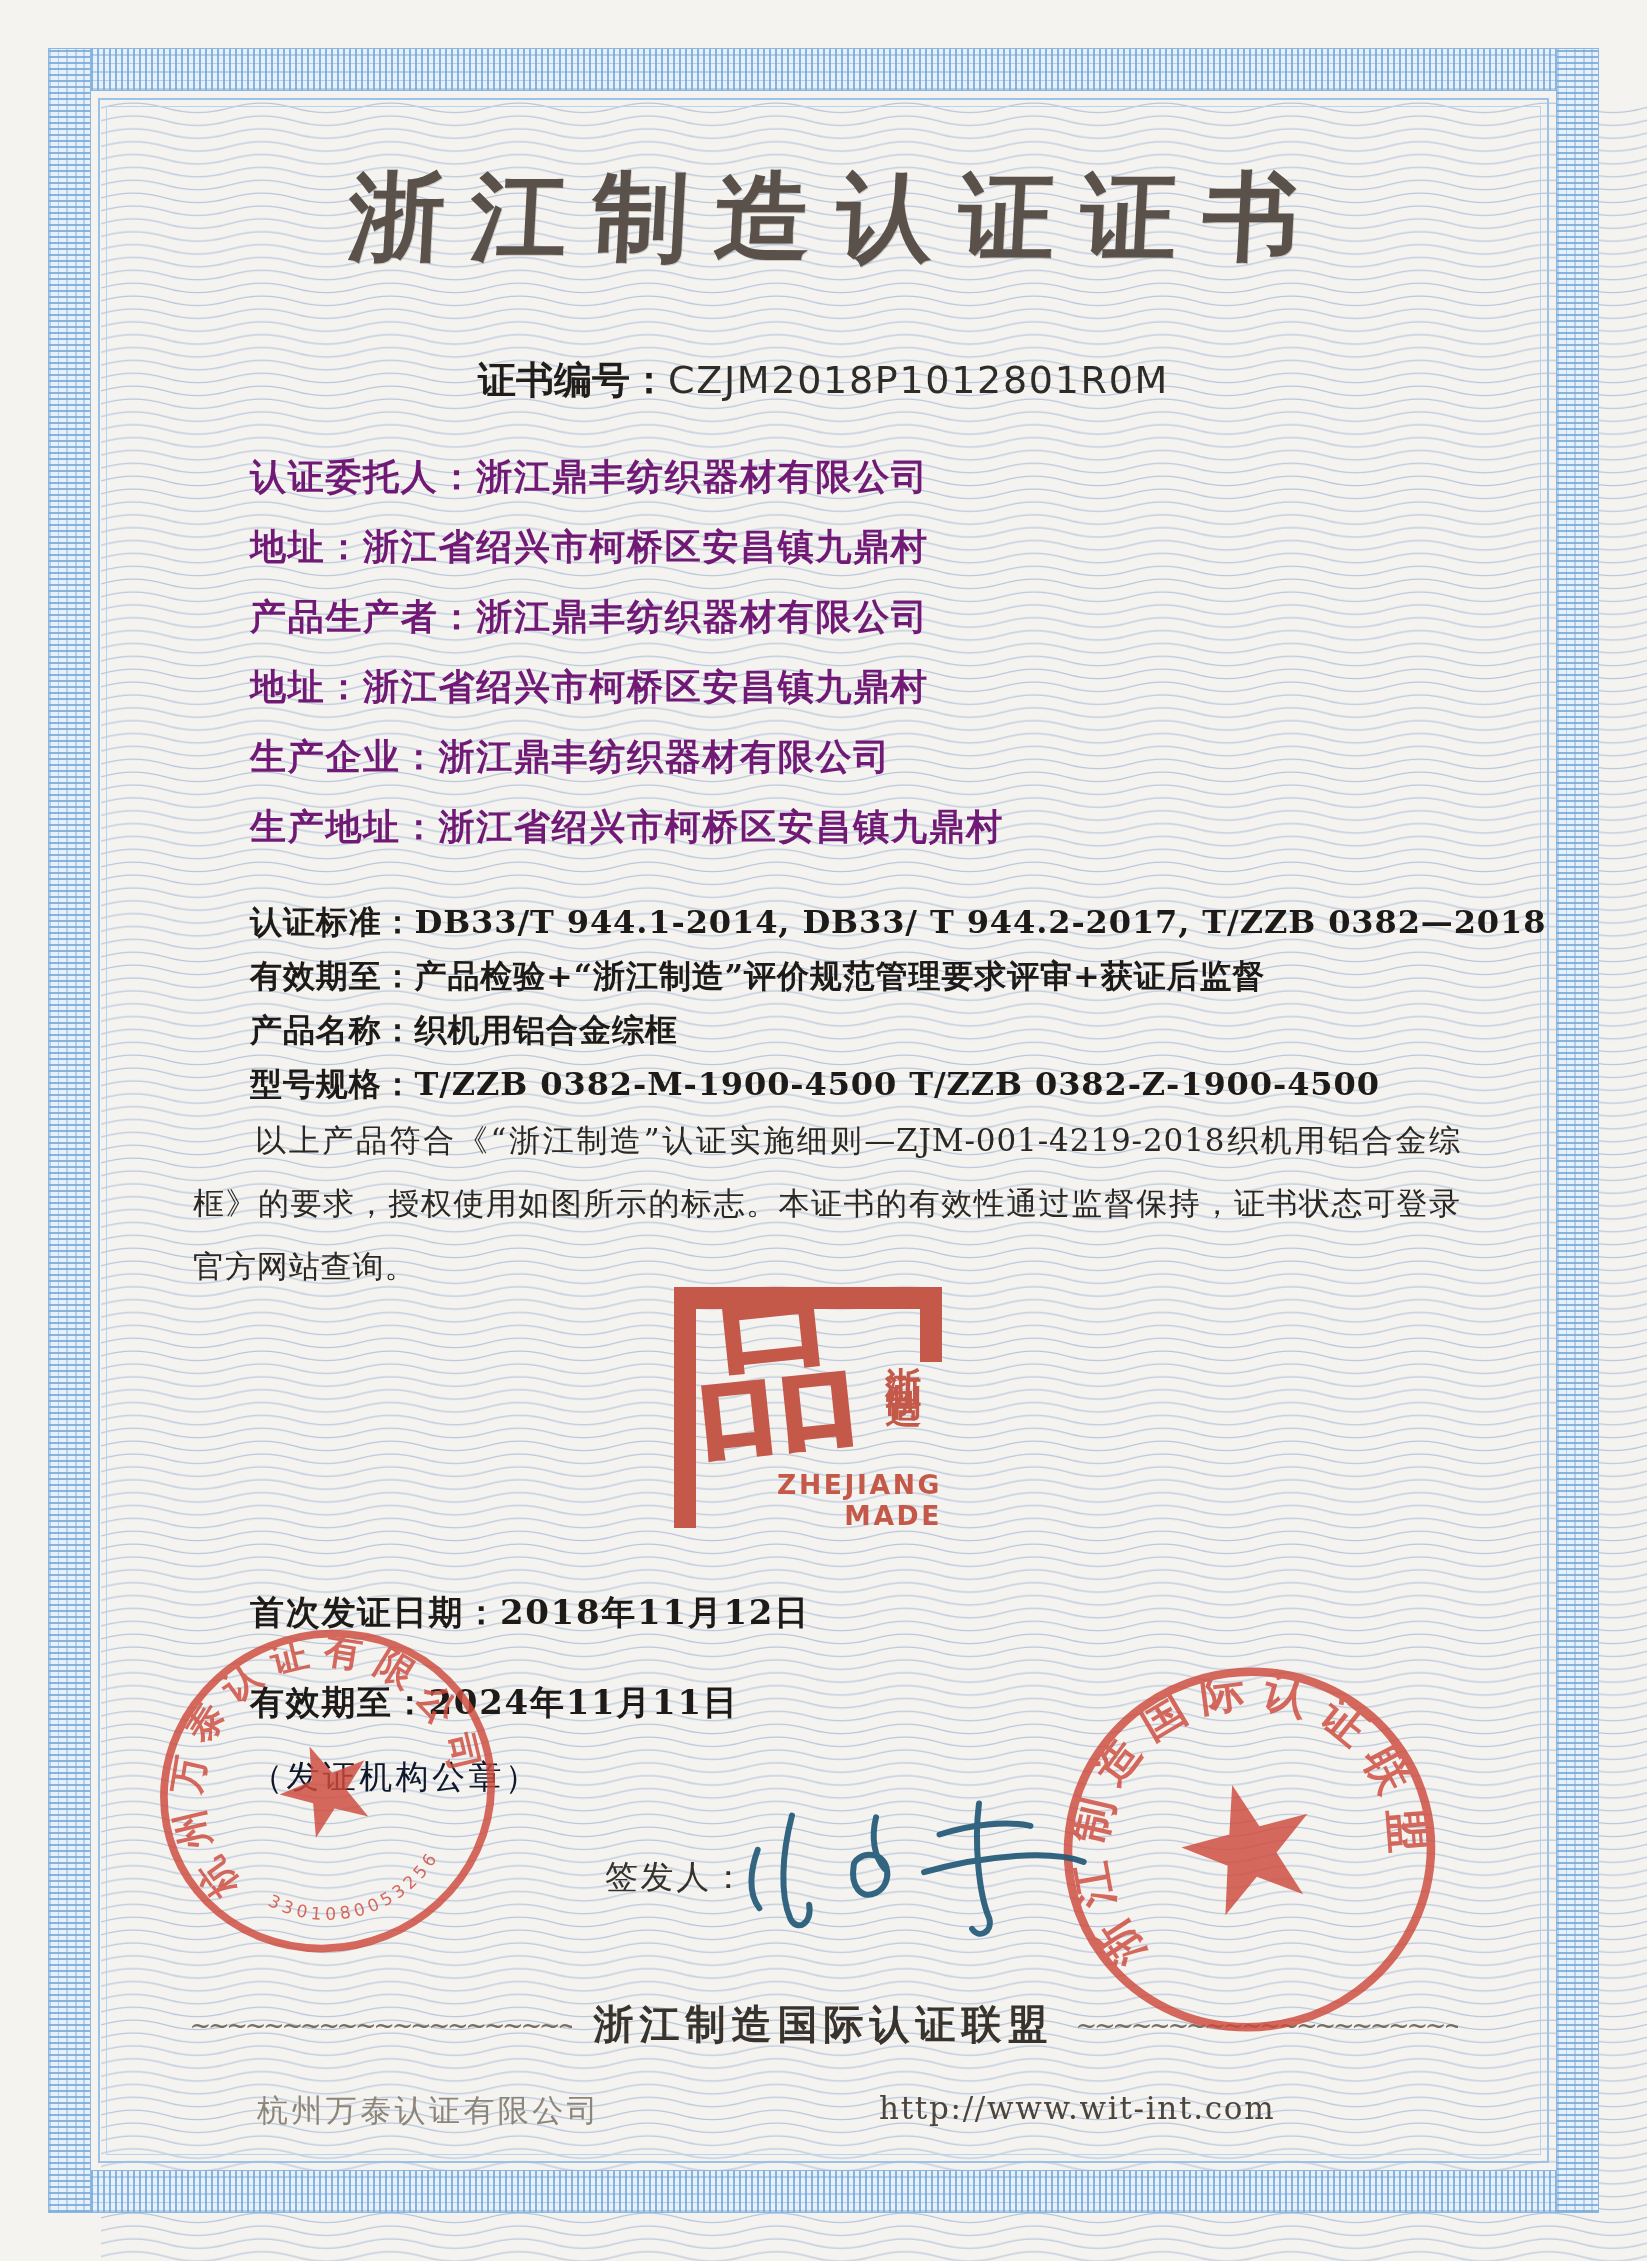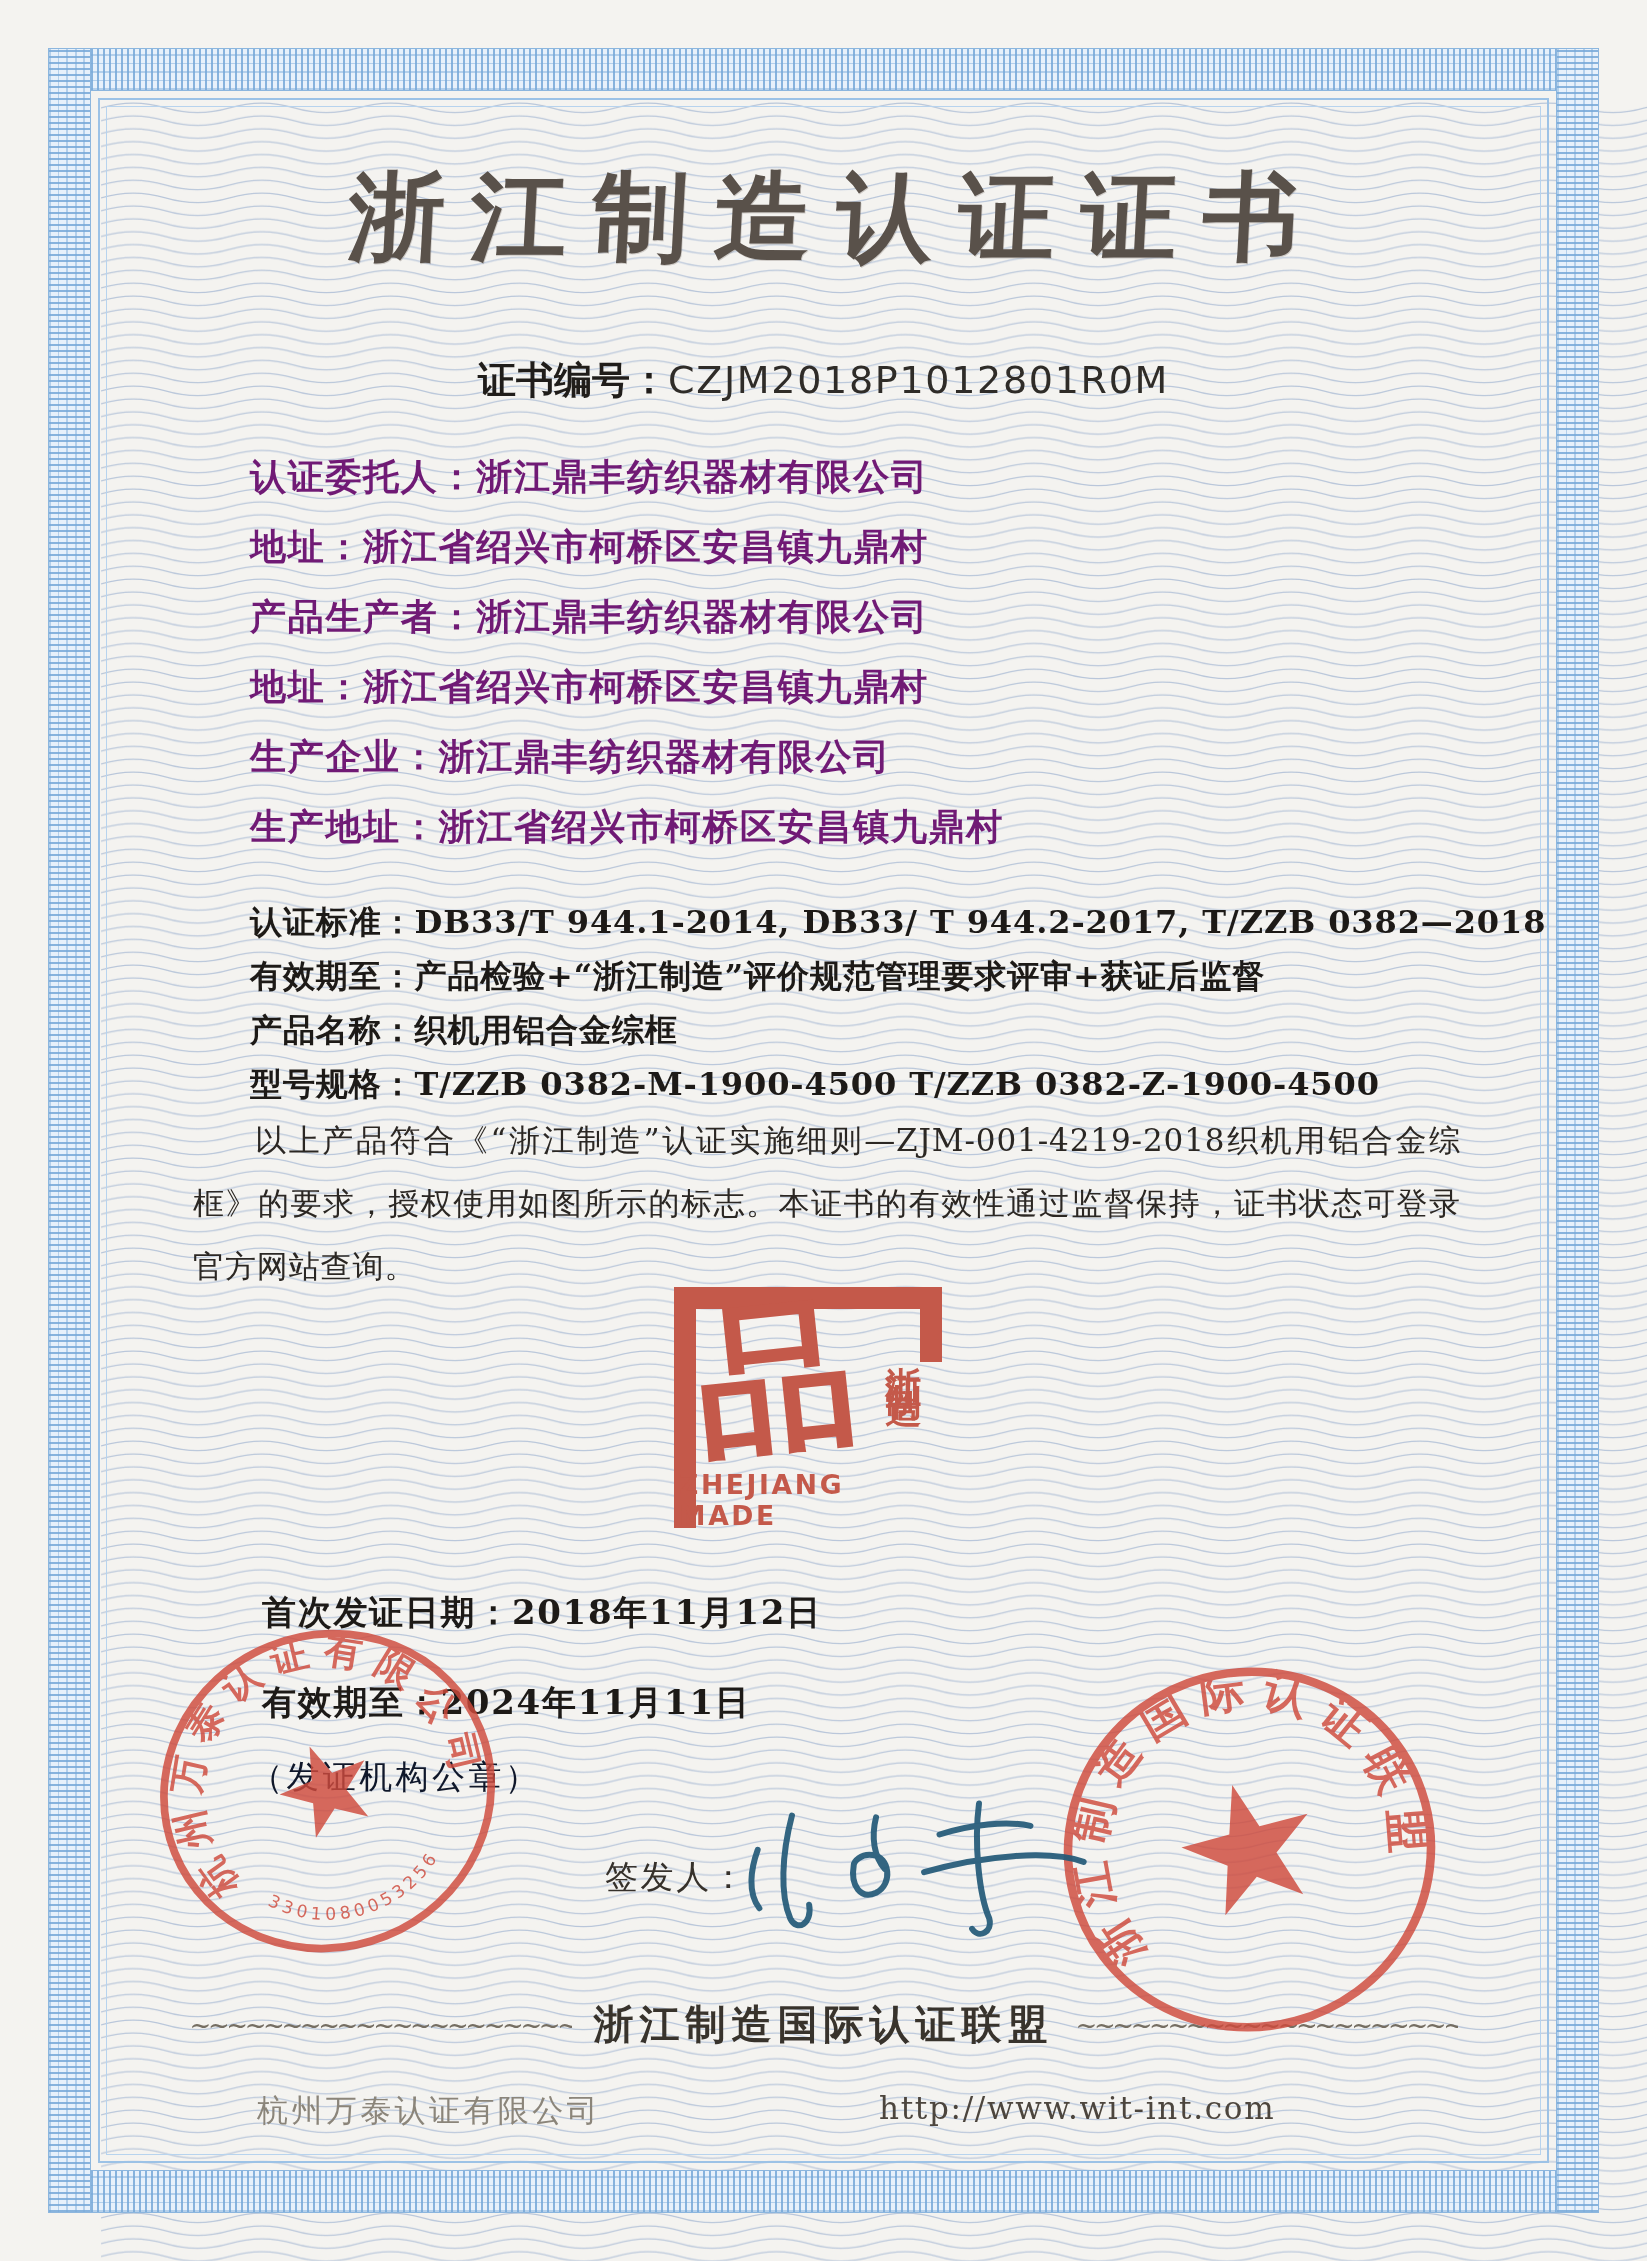--- a/index.html
+++ b/index.html
@@ -59,27 +59,27 @@
   .logo .bar-right { position:absolute; top:0; right:0; width:22px; height:75px; background:#c4594a; }
   .logo .glyph {
     position:absolute; left:20.6px; top:10.3px; font-size:160px; line-height:1;
     color:#c4594a; font-weight:700; transform:rotate(-6deg);
   }
   .logo .vtext {
     position:absolute; right:13.7px; top:50px; writing-mode:vertical-rl;
     font-size:36px; font-weight:700; color:#c4594a; letter-spacing:8.6px;
   }
   .logo .caption {
-    position:absolute; left:5.1px; right:0; bottom:0; text-align:left;
+    position:absolute; left:5.1px; right:0; bottom:0; text-align:right;
     font-family:"DejaVu Sans", sans-serif; font-size:26.6px; font-weight:700;
     color:#c4594a; letter-spacing:2.6px;
   }
 
   
-  .dateline { position:absolute; left:250px; font-size:34px; font-weight:700; color:#1d1a17; letter-spacing:1.7px; z-index:2;margin-left:12px; }
+  .dateline { position:absolute; left:250px; font-size:34px; font-weight:700; color:#1d1a17; letter-spacing:1.7px; z-index:2; }
   .d1 { top:1590px; } .d2 { top:1680px; }
   .seal-note { position:absolute; left:250px; top:1755px; font-size:33px; color:#0f172a; letter-spacing:3.4px; z-index:2; }
   .signer { position:absolute; left:605px; top:1855px; font-size:33px; color:#36312b; letter-spacing:2.6px; z-index:2; }
   .sig-svg { position:absolute; left:725px; top:1783px; z-index:4; }
 
   
   .stamp-left  { position:absolute; left:137px;  top:1609px; z-index:3; opacity:.82; }
   .stamp-right { position:absolute; left:1048px; top:1652px; z-index:3; opacity:.82; }
 
   

